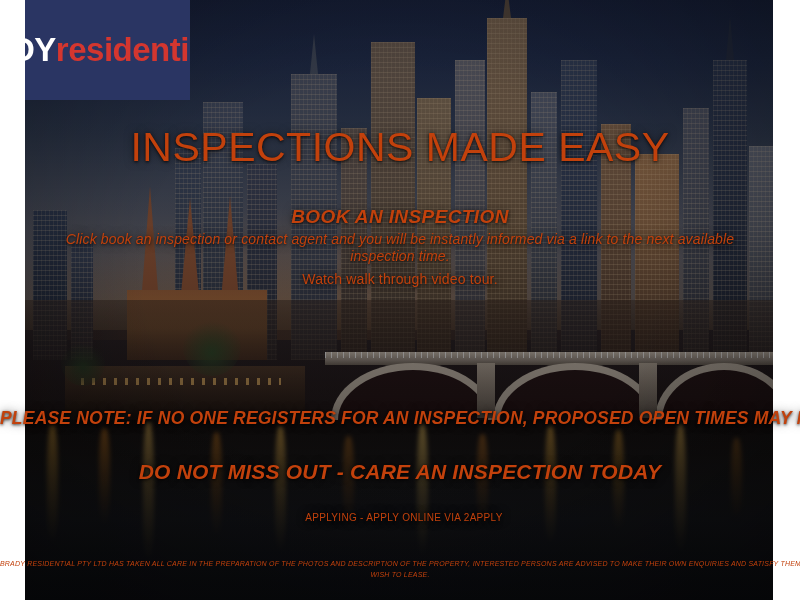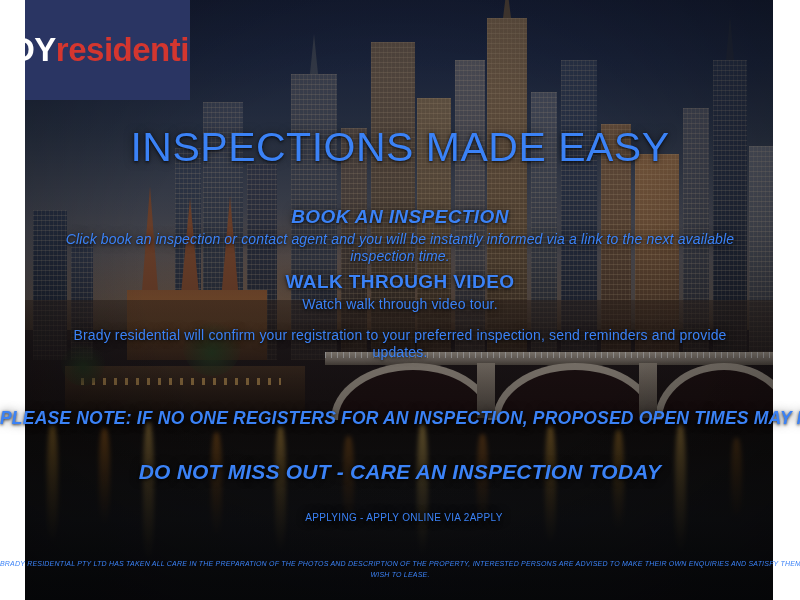--- a/index.html
+++ b/index.html
@@ -59,21 +59,21 @@
   .vig{position:absolute;inset:0;background:radial-gradient(ellipse 85% 80% at 50% 45%,rgba(0,0,0,0) 40%,rgba(0,0,0,.45) 100%);}
 
   
   #logo{position:absolute;left:25px;top:0;width:165px;height:100px;background:#2a3563;
         display:flex;align-items:center;justify-content:flex-start;overflow:hidden;}
   #logo .lgtxt{font-size:33px;font-weight:bold;letter-spacing:-.5px;white-space:nowrap;margin-left:-14px;}
   #logo .lw{color:#ffffff;}
   #logo .lr{color:#d4362f;}
 
   
-  #content{position:absolute;left:0;top:0;width:800px;height:600px;color:#3b82f6;text-align:center;}
+  #content{position:absolute;left:0;top:0;width:800px;height:600px;color:#c2410c;text-align:center;}
   .sh{text-shadow:0 1px 3px rgba(0,0,0,.75),0 0 10px rgba(0,0,0,.5);}
 
   .h1{position:absolute;left:0;right:0;top:124px;font-size:41px;font-weight:400;letter-spacing:.5px;}
 
   .blk{position:absolute;left:60px;right:60px;}
   .h2{font-size:19px;font-weight:bold;letter-spacing:.4px;margin:0 0 3px;}
   .p{font-size:14px;font-weight:400;line-height:17px;margin:0;letter-spacing:.15px;}
 
   #b1{top:206px;font-style:italic;}
   #b2{top:271px;}
@@ -211,26 +211,24 @@
   <div id="content">
 
     <div class="h1 sh">INSPECTIONS MADE EASY</div>
 
     <div class="blk" id="b1">
       <div class="h2 sh">BOOK AN INSPECTION</div>
       <div class="p sh">Click book an inspection  or contact agent and you will be instantly  informed via a link  to the next available  inspection time.</div>
     </div>
 
     <div class="blk" id="b2">
-      <div class="h2 sh">WALK THROUGH VIDEO</div>
       <div class="p sh">Watch walk  through video  tour.</div>
     </div>
 
     <div class="blk" id="b3">
-      <div class="p sh">Brady residential  will confirm  your registration  to your preferred inspection,  send reminders and provide  updates.</div>
     </div>
 
     <div class="note sh">PLEASE NOTE:  IF NO ONE REGISTERS FOR AN INSPECTION, PROPOSED OPEN TIMES MAY NOT PROCEED</div>
 
     <div class="miss sh">DO NOT MISS OUT -  CARE AN INSPECTION TODAY</div>
 
     <div class="fine sh">
       <div>APPLYING - APPLY ONLINE VIA 2APPLY</div>
     </div>
 

